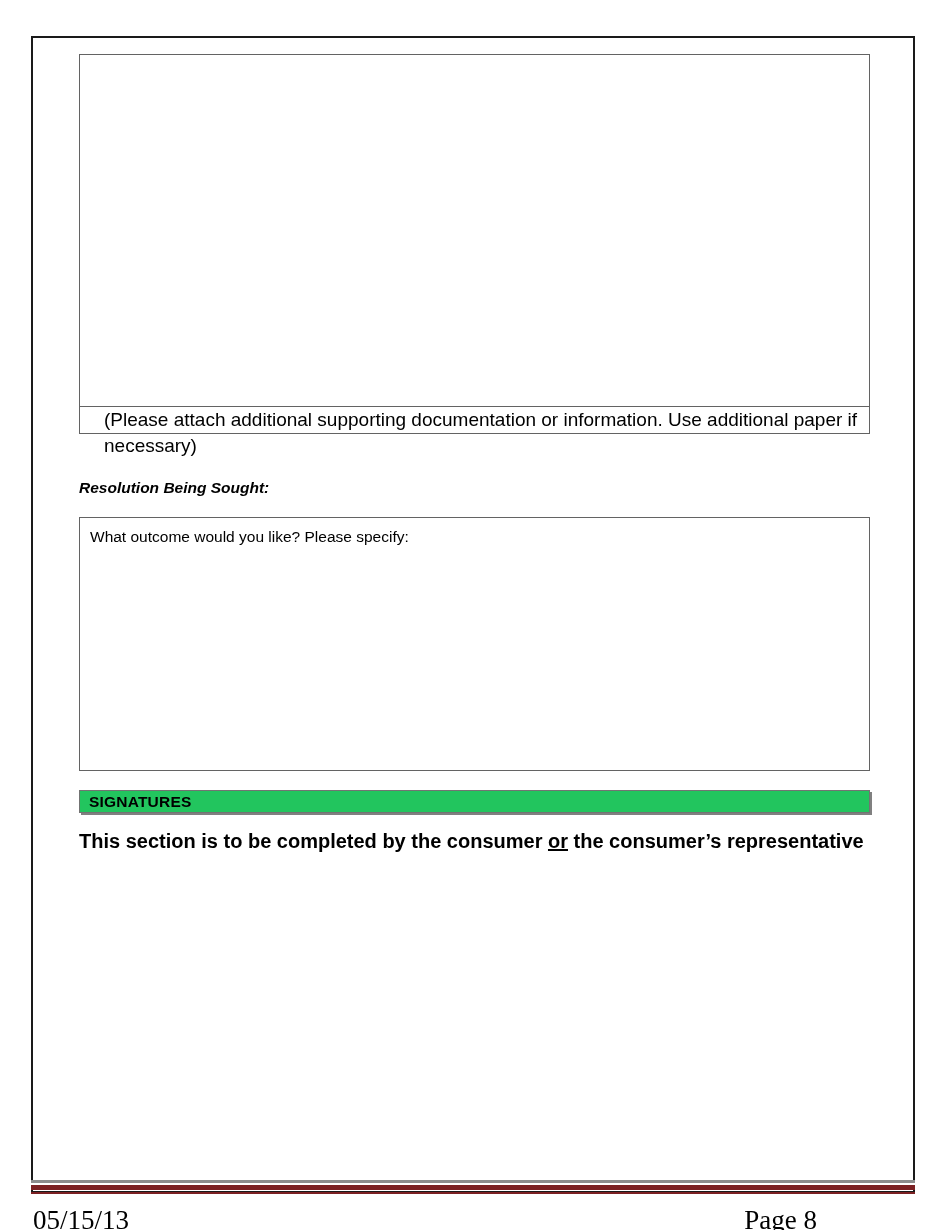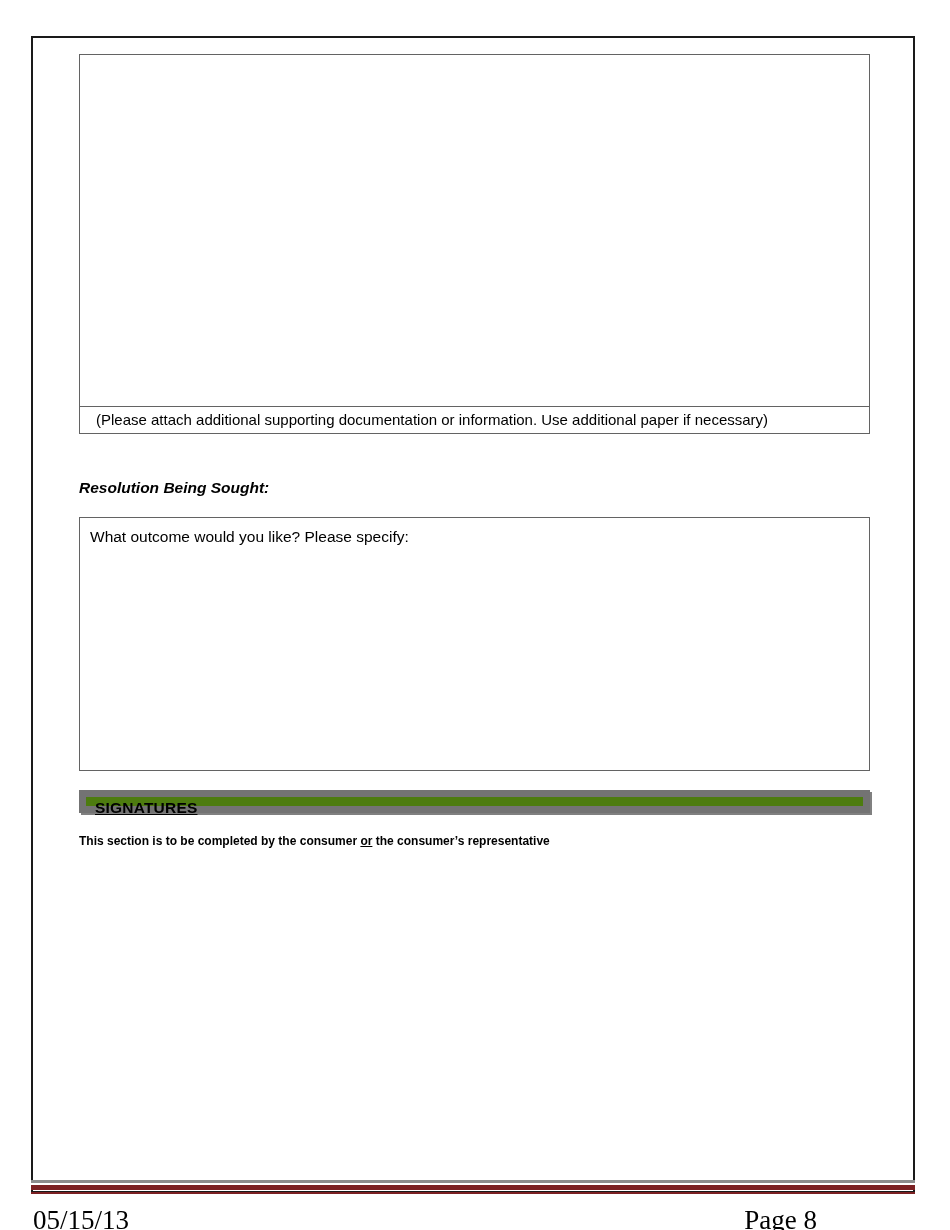--- a/index.html
+++ b/index.html
@@ -65,26 +65,26 @@
   .box-divider {
     position: absolute;
     left: 0;
     right: 0;
     bottom: 26px;
     height: 0;
     border-top: 1px solid #636363;
   }
   .box-footnote {
     position: absolute;
-    left: 8px;
+    left: 16px;
     right: 0;
     bottom: 0;
     height: 26px;
     line-height: 26px;
-    font-size: 15px;
+    font-size: 19px;
     padding: 0 8px;
     box-sizing: border-box;
   }
   .box-footnote.right { text-align: right; }
 
   
   .section-heading {
     font-size: 15.5px;
     font-weight: bold;
     margin: 0;
@@ -104,37 +104,36 @@
     margin-top: 19px;
     position: relative;
     height: 24px;
   }
   .banner {
     position: absolute;
     left: 0;
     top: 0;
     width: 791px;
     height: 23px;
-    background: #4d7c0f;
-    border: 7px solid #737373;
+    background: #22c55e;
+    border: 1px solid #737373;
     box-sizing: border-box;
     box-shadow: 2px 2px 0 0 #808080;
-    text-decoration: underline;
   }
   .banner-label {
     font-size: 15.5px;
     font-weight: bold;
     line-height: 21px;
     padding-left: 9px;
     letter-spacing: 0.2px;
   }
 
   .signature-note {
     margin-top: 17px;
-    font-size: 12px;
+    font-size: 20px;
     font-weight: bold;
     line-height: 20px;
   }
   .signature-note u { text-decoration: underline; }
 
   
   .footer {
     position: absolute;
     left: 31px;
     top: 1180px;

